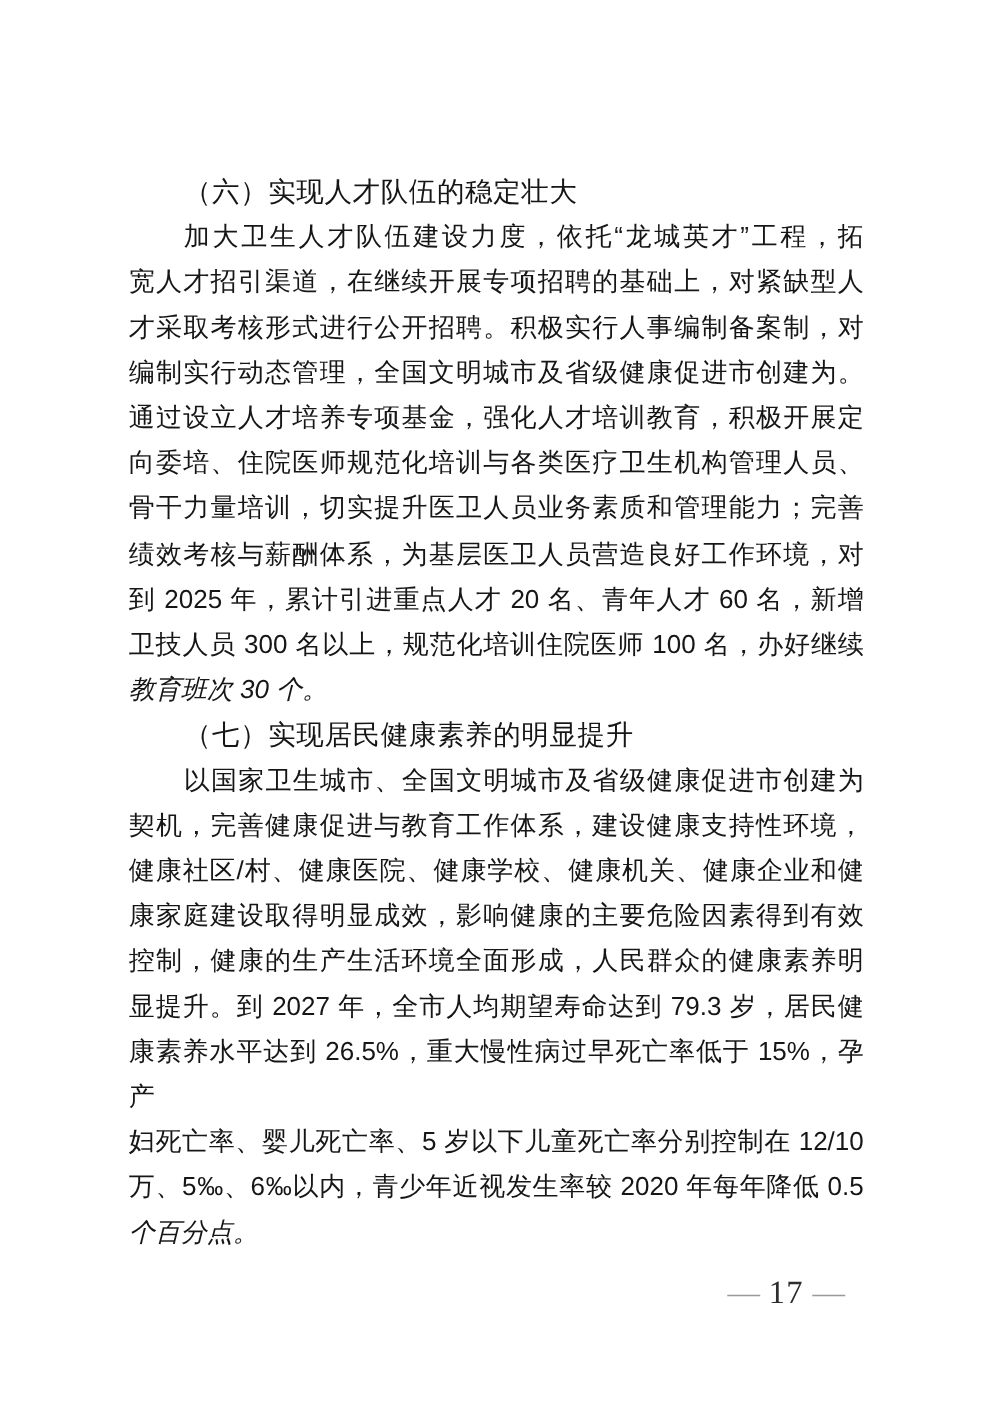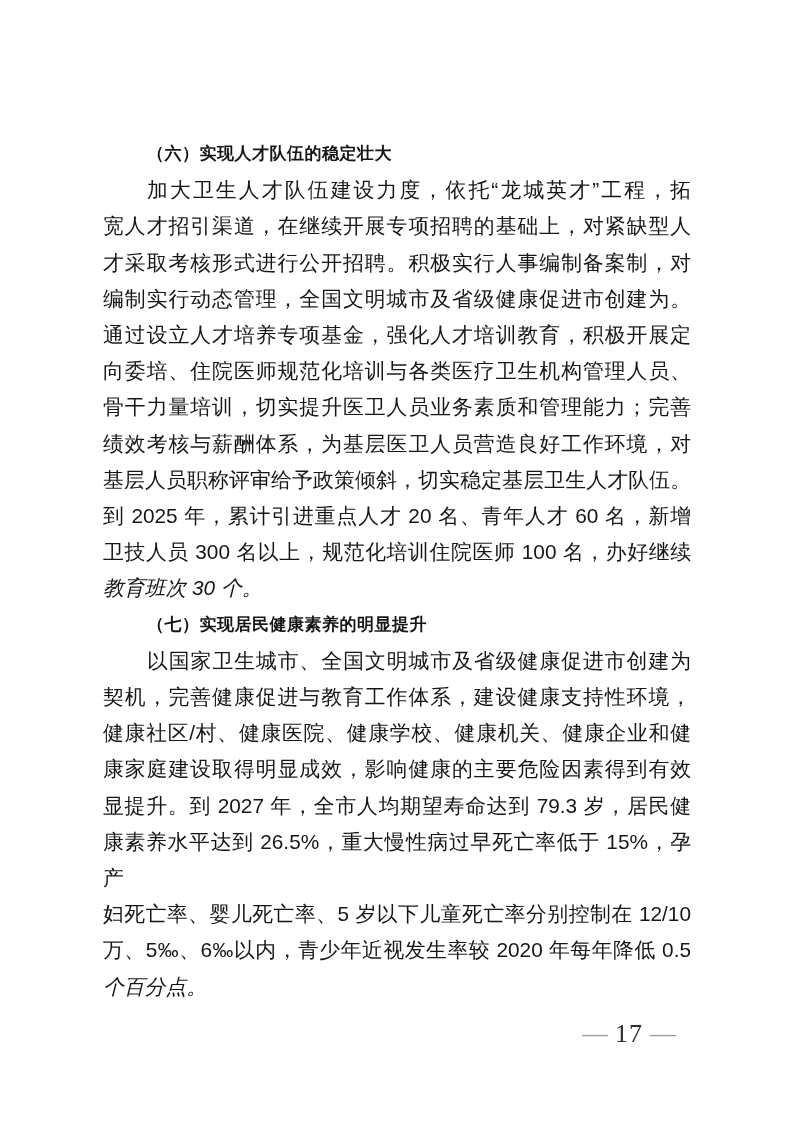--- a/index.html
+++ b/index.html
@@ -14,22 +14,22 @@
   }
   .content {
     position: absolute;
     left: 103px;
     top: 136px;
     width: 588px;
     font-size: 20.8px;
     line-height: 36.2px;
   }
   .hd {
-    font-weight: 700;
-    font-size: 17px;
+    font-weight: 400;
+    font-size: 22px;
     text-indent: 44px;
     text-align: left;
     letter-spacing: 0.5px;
     white-space: nowrap;
   }
   .ln {
     text-align: justify;
     text-align-last: justify;
   }
   .ind { text-indent: 44px; }
@@ -62,30 +62,30 @@
 
     <div class="hd">（六）实现人才队伍的稳定壮大</div>
     <div class="ln ind">加大卫生人才队伍建设力度，依托“龙城英才”工程，拓</div>
     <div class="ln">宽人才招引渠道，在继续开展专项招聘的基础上，对紧缺型人</div>
     <div class="ln">才采取考核形式进行公开招聘。积极实行人事编制备案制，对</div>
     <div class="ln">编制实行动态管理，全国文明城市及省级健康促进市创建为。</div>
     <div class="ln">通过设立人才培养专项基金，强化人才培训教育，积极开展定</div>
     <div class="ln">向委培、住院医师规范化培训与各类医疗卫生机构管理人员、</div>
     <div class="ln">骨干力量培训，切实提升医卫人员业务素质和管理能力；完善</div>
     <div class="ln">绩效考核与薪酬体系，为基层医卫人员营造良好工作环境，对</div>
-    <div class="ln">基层人员职称评审给予政策倾斜，切实稳定基层卫生人才队伍。</div>
     <div class="ln">到 2025 年，累计引进重点人才 20 名、青年人才 60 名，新增</div>
     <div class="ln">卫技人员 300 名以上，规范化培训住院医师 100 名，办好继续</div>
     <div class="ln-last">教育班次 30 个。</div>
 
     <div class="hd">（七）实现居民健康素养的明显提升</div>
     <div class="ln ind">以国家卫生城市、全国文明城市及省级健康促进市创建为</div>
     <div class="ln">契机，完善健康促进与教育工作体系，建设健康支持性环境，</div>
     <div class="ln">健康社区/村、健康医院、健康学校、健康机关、健康企业和健</div>
     <div class="ln">康家庭建设取得明显成效，影响健康的主要危险因素得到有效</div>
+    <div class="ln">控制，健康的生产生活环境全面形成，人民群众的健康素养明</div>
     <div class="ln">显提升。到 2027 年，全市人均期望寿命达到 79.3 岁，居民健</div>
     <div class="ln">康素养水平达到 26.5%，重大慢性病过早死亡率低于 15%，孕产</div>
     <div class="ln">妇死亡率、婴儿死亡率、5 岁以下儿童死亡率分别控制在 12/10</div>
     <div class="ln">万、5‰、6‰以内，青少年近视发生率较 2020 年每年降低 0.5</div>
     <div class="ln-last">个百分点。</div>
 
   </div>
 
   <div class="footer">
     <span class="dash">—</span><span class="num">17</span><span class="dash">—</span>

